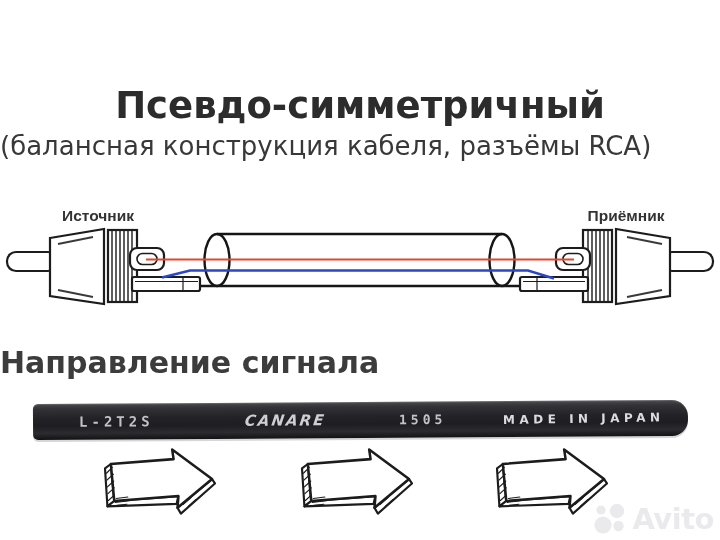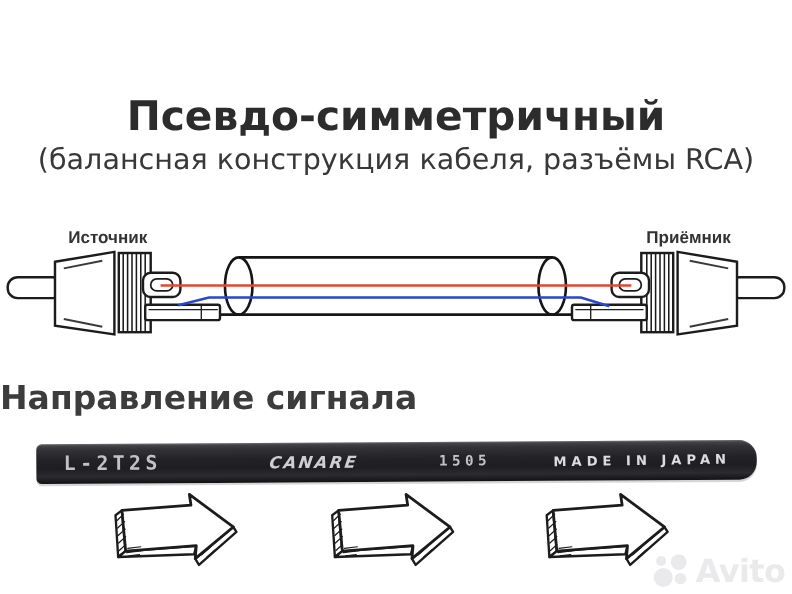--- a/index.html
+++ b/index.html
@@ -1,33 +1,33 @@
 <!DOCTYPE html>
 <html><head>
 <meta charset="utf-8">
 <style>
   html,body{margin:0;padding:0;background:#fff;}
   .page{position:relative;width:720px;height:540px;background:#ffffff;overflow:hidden;
         font-family:"DejaVu Sans","Liberation Sans",sans-serif;}
   .title{position:absolute;top:84px;left:0;width:720px;text-align:center;
          font-size:37px;font-weight:800;color:#2c2c2c;letter-spacing:0px;}
-  .subtitle{position:absolute;top:131px;left:0;width:720px;text-align:center;
+  .subtitle{position:absolute;top:131px;left:0;width:720px;text-align:left;
             font-size:26px;font-weight:400;color:#383838;}
   .diagram-svg{position:absolute;top:192px;left:0;width:720px;height:125px;}
   .diagram-svg text{font-family:"Liberation Sans",sans-serif;font-size:15.5px;font-weight:700;fill:#333;}
   .direction{position:absolute;top:345px;left:0;width:700px;text-align:left;
              font-size:30px;font-weight:700;color:#3c3c3c;}
   .cable{position:absolute;left:33px;top:402px;width:655px;height:36px;
          background:linear-gradient(180deg,#4a4a4e 0%,#333337 14%,#232327 40%,#1e1e22 62%,#2c2c30 82%,#121215 100%);
          border-radius:5px 16px 16px 5px;
          box-shadow:0 2px 0 rgba(165,165,170,.45), inset 0 1px 1px rgba(255,255,255,.16);
          transform:rotate(-0.35deg);}
   .cable span{position:absolute;top:50%;transform:translateY(-50%);white-space:nowrap;}
-  .cable .model{left:25px;font-family:"DejaVu Sans Mono","Liberation Mono",monospace;
-                font-size:18px;font-weight:700;letter-spacing:4px;color:#c2c2c4;}
+  .cable .model{left:46px;font-family:"DejaVu Sans Mono","Liberation Mono",monospace;
+                font-size:14px;font-weight:700;letter-spacing:4px;color:#c2c2c4;}
   .cable .brand{left:212px;font-size:15px;font-weight:700;font-style:italic;
                 letter-spacing:2px;color:#cfcfd1;transform:translateY(-50%) skewX(-8deg);}
   .cable .series{left:366px;font-family:"DejaVu Sans Mono","Liberation Mono",monospace;
                  font-size:13px;font-weight:700;letter-spacing:4px;color:#c2c2c4;text-align:right;}
   .cable .origin{left:470px;font-size:12px;font-weight:700;letter-spacing:4.5px;color:#dcdcde;
                  transform:translateY(-50%) rotate(-0.6deg);}
   .arrow{position:absolute;top:446px;width:128px;height:72px;}
   .arrow-1{left:95px;} .arrow-2{left:292px;} .arrow-3{left:487px;}
   .watermark{position:absolute;right:6px;bottom:4px;display:flex;align-items:center;gap:5px;}
   .watermark-text{font-size:29px;font-weight:700;color:#eaeaec;letter-spacing:-0.5px;}

